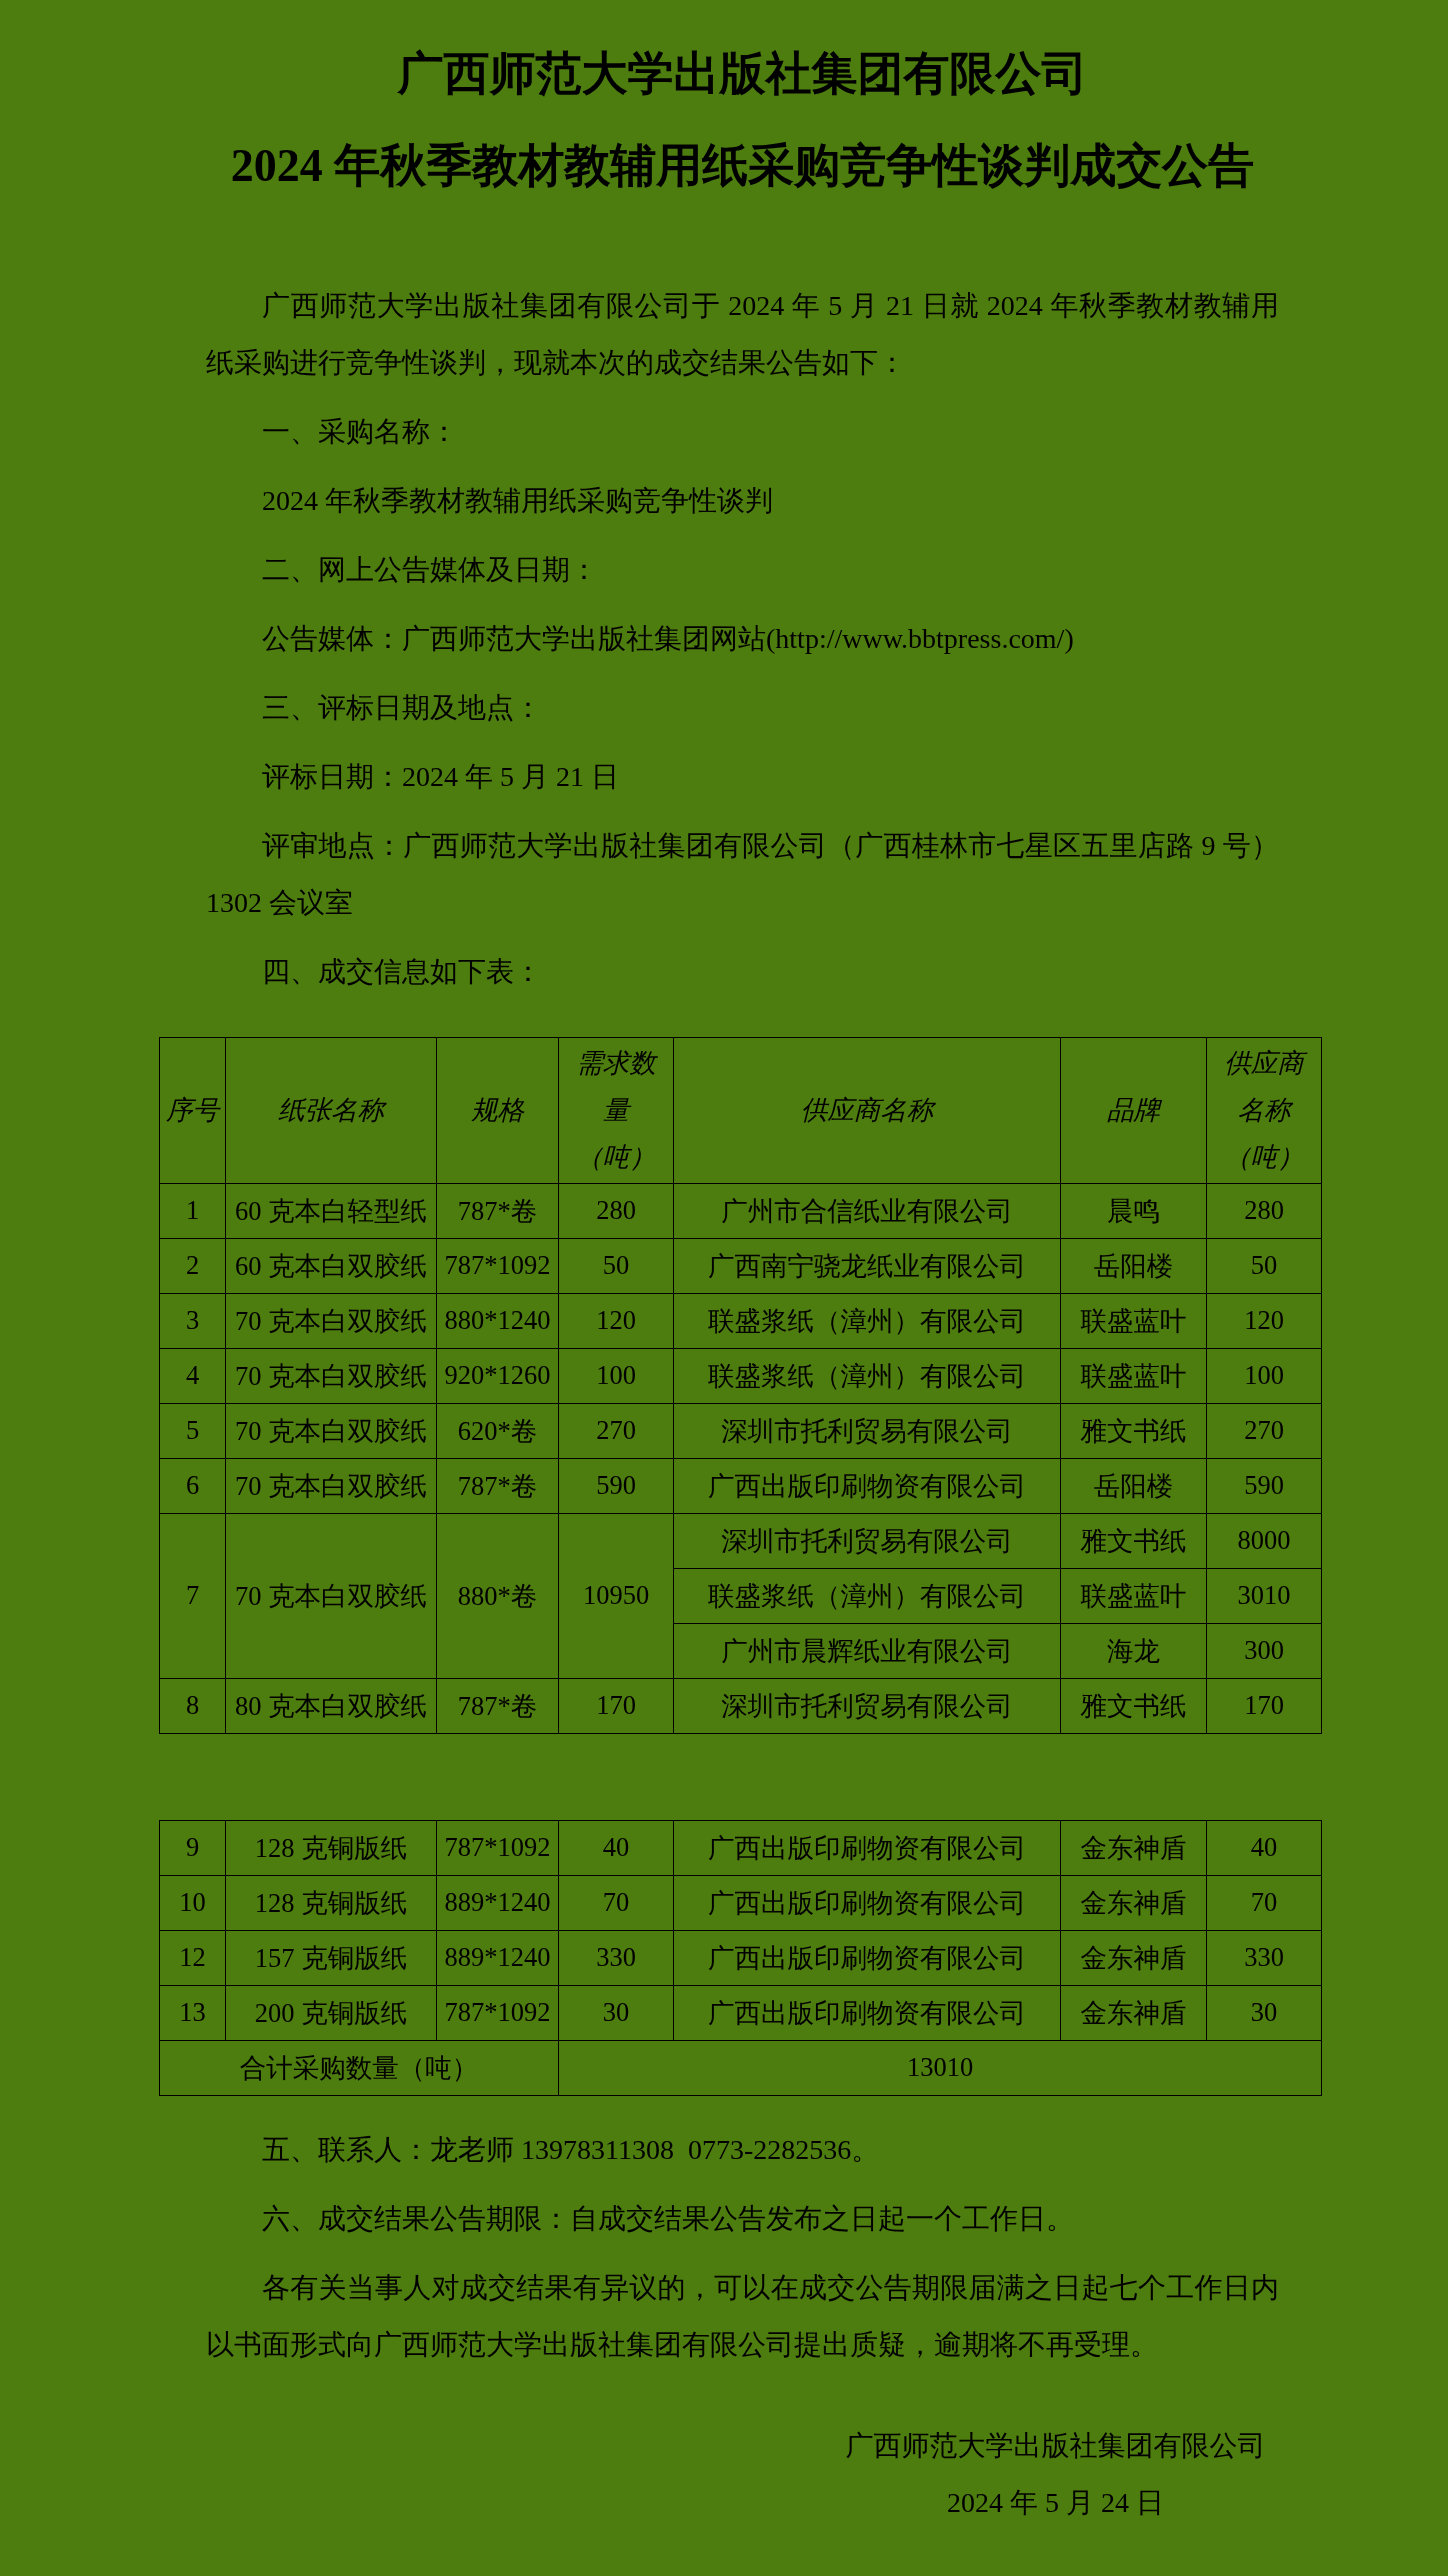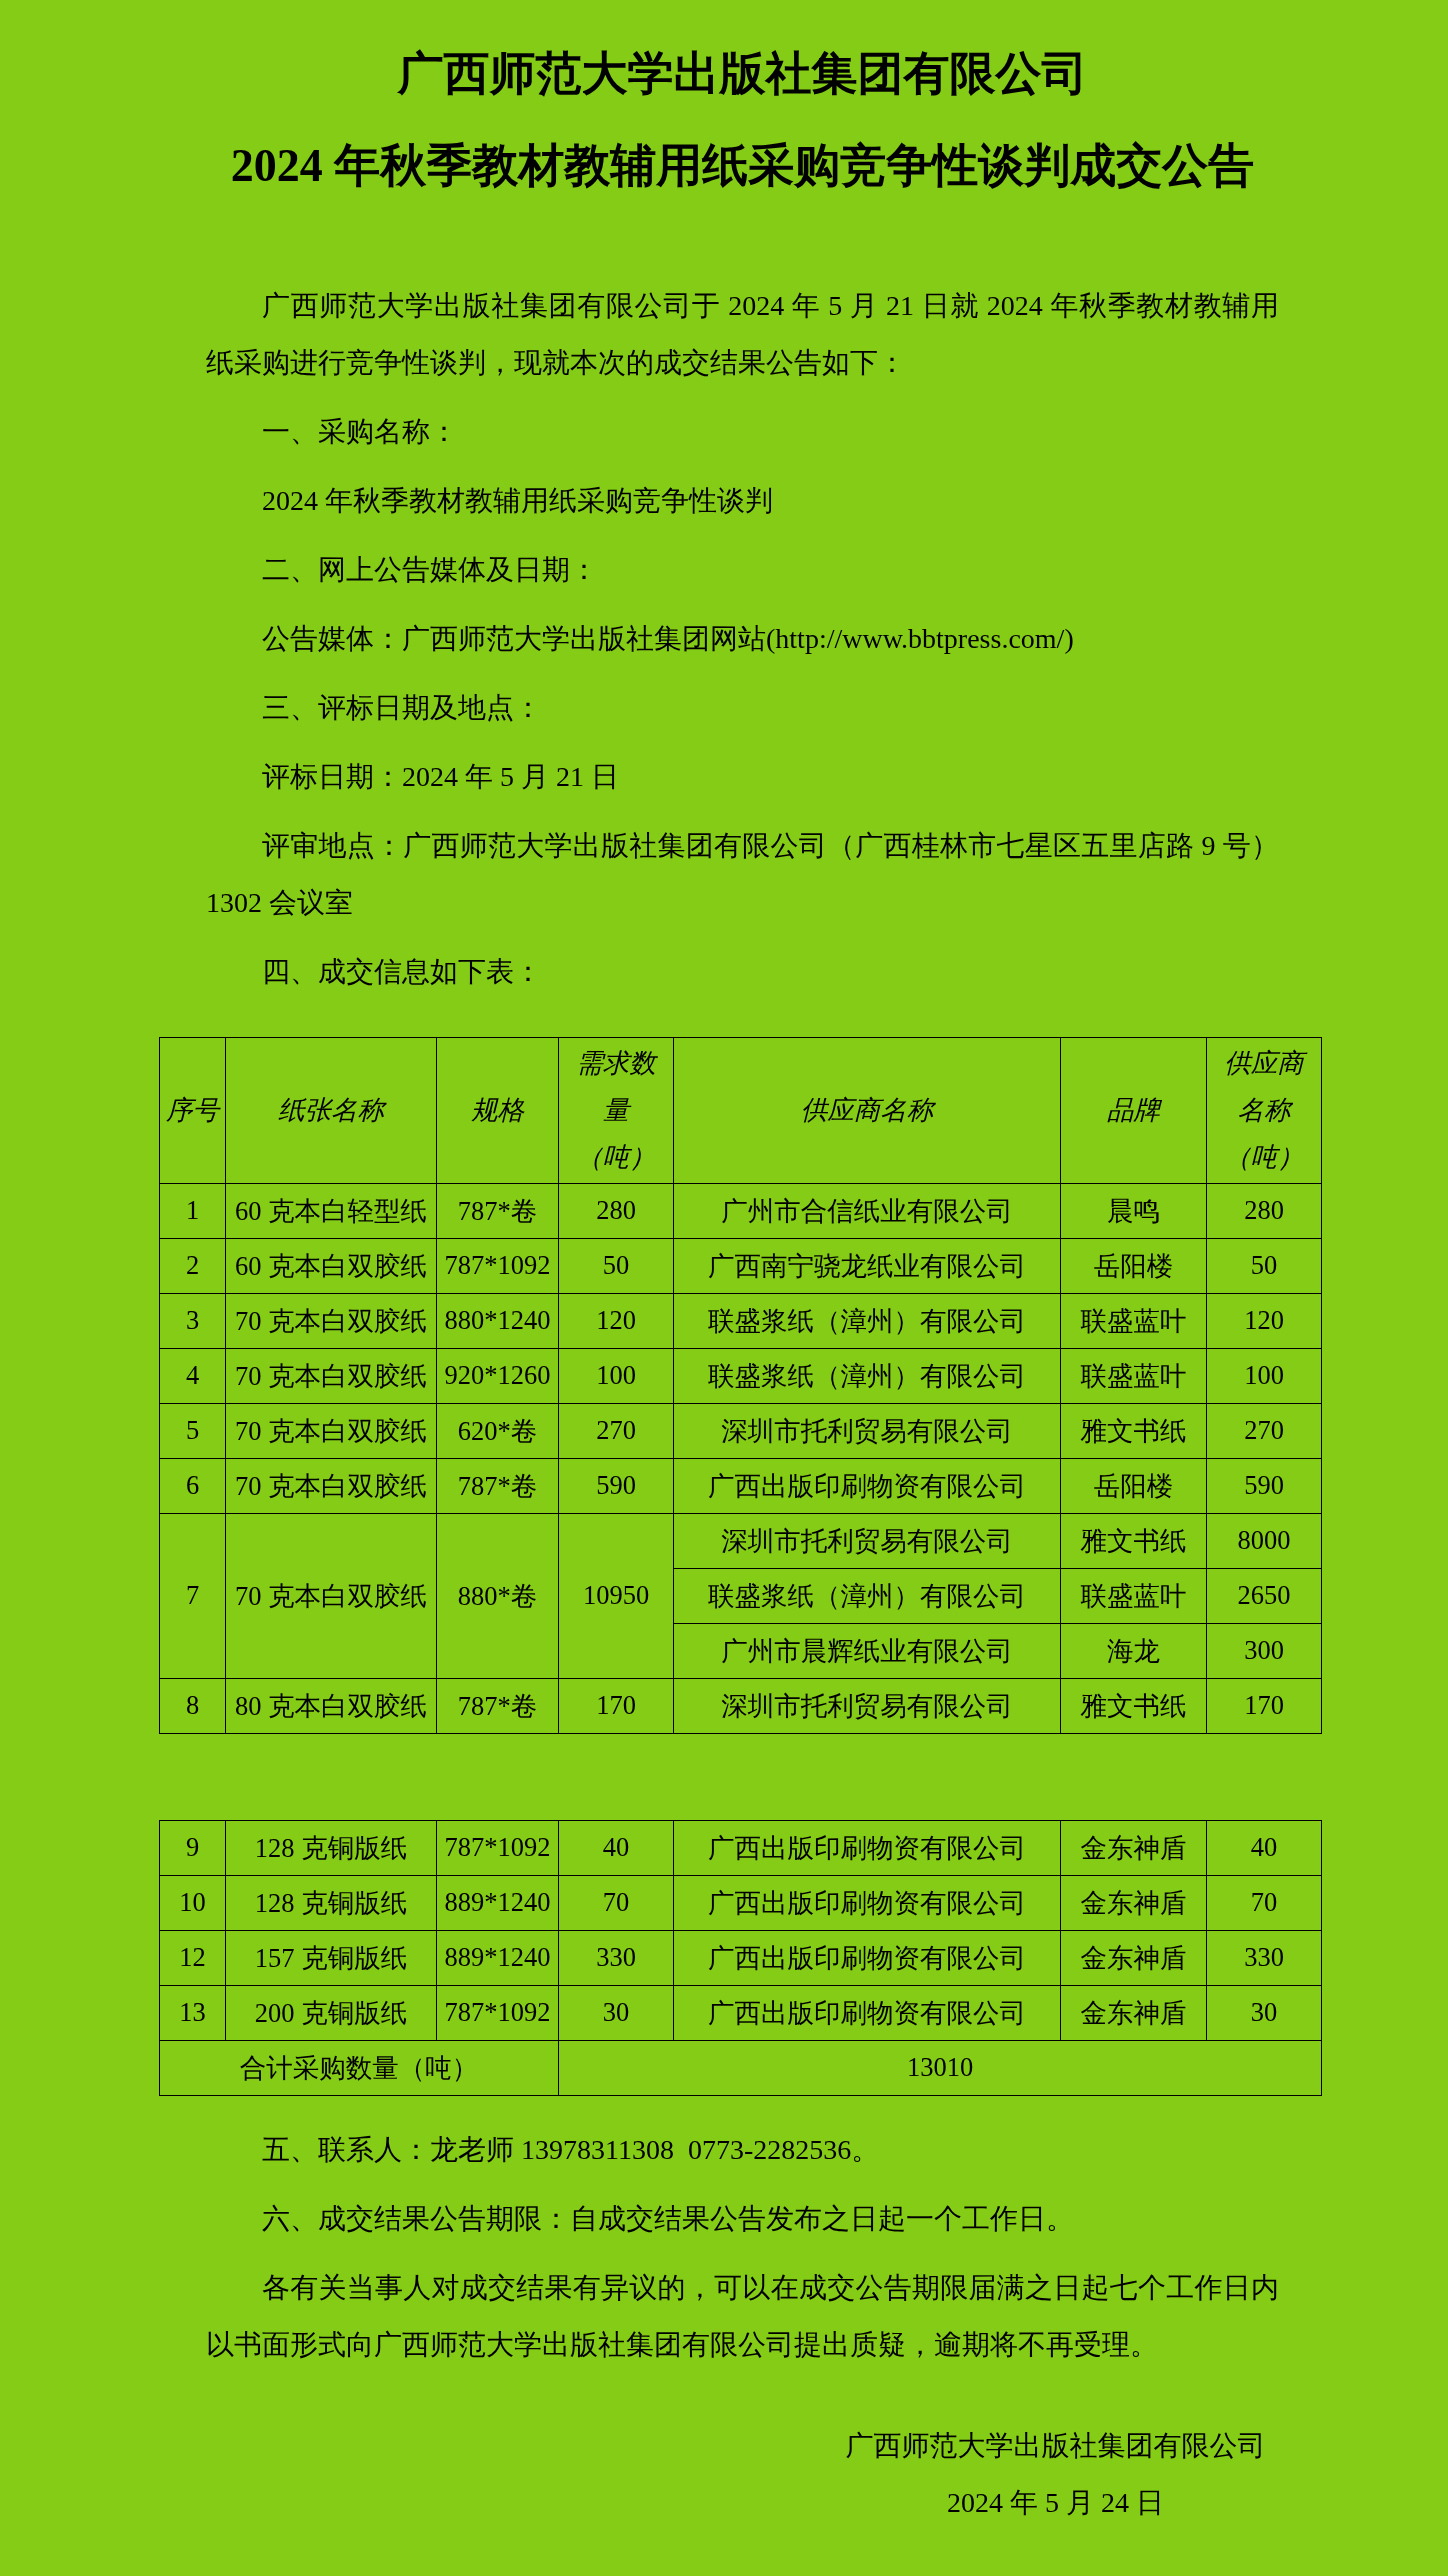--- a/index.html
+++ b/index.html
@@ -2,21 +2,21 @@
 <html style="font-size:14.6px"><head>
 <meta charset="utf-8">
 <style>
   * { box-sizing: border-box; }
   html, body { margin: 0; padding: 0; background: #ffffff; }
   .page {
     position: relative;
     width: 1448px;
     height: 2576px;
     margin: 0 auto;
-    background: #84cc16;
+    background: #4d7c0f;
     color: #000000;
     font-family: "Liberation Serif", "DejaVu Serif", serif;
     font-size: 28px;
     padding: 46px 157px 0 194px;
     overflow: hidden;
   }
   .title {
     text-align: center;
     font-weight: bold;
     font-size: 46px;
@@ -177,21 +177,21 @@
           <td rowspan="3">70 克本白双胶纸</td>
           <td rowspan="3">880*卷</td>
           <td rowspan="3">10950</td>
           <td>深圳市托利贸易有限公司</td>
           <td>雅文书纸</td>
           <td>8000</td>
         </tr>
         <tr>
           <td>联盛浆纸（漳州）有限公司</td>
           <td>联盛蓝叶</td>
-          <td>2650</td>
+          <td>3010</td>
         </tr>
         <tr>
           <td>广州市晨辉纸业有限公司</td>
           <td>海龙</td>
           <td>300</td>
         </tr>
         <tr>
           <td>8</td>
           <td>80 克本白双胶纸</td>
           <td>787*卷</td>

